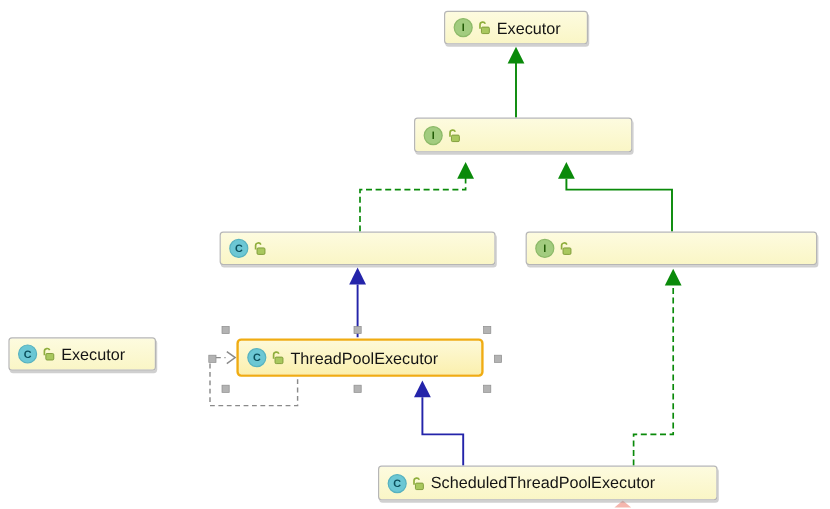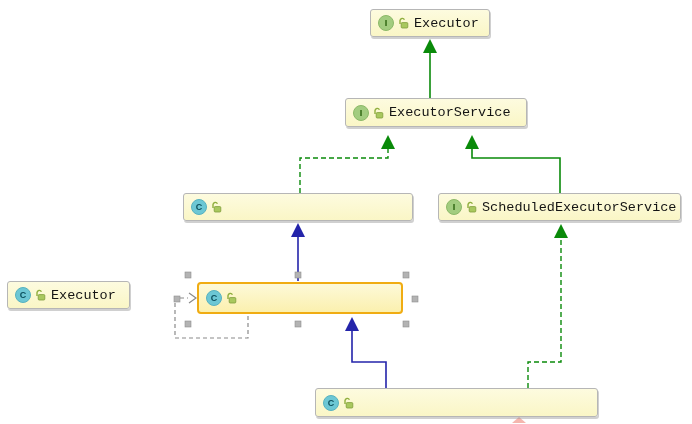--- a/index.html
+++ b/index.html
@@ -21,21 +21,21 @@
     box-shadow:none;
   }
   .circ{
     display:inline-flex;align-items:center;justify-content:center;
     width:14px;height:14px;border-radius:50%;
     font-size:9px;font-weight:bold;flex:0 0 auto;
   }
   .circ.class-ic{background:#6cc7d4;color:#0b4f5c;border:1px solid #57b2c0;}
   .circ.iface-ic{background:#a2cc7f;color:#235c07;border:1px solid #8cb968;}
   .lock{display:inline-flex;flex:0 0 auto;margin-left:-1px;}
-  .lbl{flex:0 0 auto;font-family:Liberation Mono, monospace;}
+  .lbl{flex:0 0 auto;}
   svg.overlay{position:absolute;left:0;top:0;}
 </style>
 </head>
 <body>
 
 <div id="canvas">
 
   <svg class="overlay" width="692" height="424">
 
     <g>
@@ -101,42 +101,40 @@
   </div>
 
   <div class="node" style="left:345px;top:98px;width:182px;height:29px">
     <span class="circ iface-ic">I</span>
     <span class="lock">
         <svg width="11" height="12" viewBox="0 0 11 12">
           <path d="M2,7 V3.6 A2.3,2.3 0 0 1 6.4,2.8" fill="none" stroke="#8fae3c" stroke-width="1.4"></path>
           <rect x="3.2" y="5.6" width="6.6" height="5.4" rx="1" fill="#a9c85e" stroke="#7f9c3a" stroke-width="0.8"></rect>
         </svg>
       </span>
-    <span class="lbl">ExecutorService</span>
   </div>
 
   <div class="node" style="left:183px;top:193px;width:230px;height:28px">
     <span class="circ class-ic">C</span>
     <span class="lock">
         <svg width="11" height="12" viewBox="0 0 11 12">
           <path d="M2,7 V3.6 A2.3,2.3 0 0 1 6.4,2.8" fill="none" stroke="#8fae3c" stroke-width="1.4"></path>
           <rect x="3.2" y="5.6" width="6.6" height="5.4" rx="1" fill="#a9c85e" stroke="#7f9c3a" stroke-width="0.8"></rect>
         </svg>
       </span>
   </div>
 
   <div class="node" style="left:438px;top:193px;width:243px;height:28px">
     <span class="circ iface-ic">I</span>
     <span class="lock">
         <svg width="11" height="12" viewBox="0 0 11 12">
           <path d="M2,7 V3.6 A2.3,2.3 0 0 1 6.4,2.8" fill="none" stroke="#8fae3c" stroke-width="1.4"></path>
           <rect x="3.2" y="5.6" width="6.6" height="5.4" rx="1" fill="#a9c85e" stroke="#7f9c3a" stroke-width="0.8"></rect>
         </svg>
       </span>
-    <span class="lbl">ScheduledExecutorService</span>
   </div>
 
   <div class="node" style="left:7px;top:281px;width:123px;height:28px">
     <span class="circ class-ic">C</span>
     <span class="lock">
         <svg width="11" height="12" viewBox="0 0 11 12">
           <path d="M2,7 V3.6 A2.3,2.3 0 0 1 6.4,2.8" fill="none" stroke="#8fae3c" stroke-width="1.4"></path>
           <rect x="3.2" y="5.6" width="6.6" height="5.4" rx="1" fill="#a9c85e" stroke="#7f9c3a" stroke-width="0.8"></rect>
         </svg>
       </span>
@@ -144,25 +142,27 @@
   </div>
 
   <div class="node selected" style="left:197px;top:282px;width:206px;height:32px">
     <span class="circ class-ic">C</span>
     <span class="lock">
         <svg width="11" height="12" viewBox="0 0 11 12">
           <path d="M2,7 V3.6 A2.3,2.3 0 0 1 6.4,2.8" fill="none" stroke="#8fae3c" stroke-width="1.4"></path>
           <rect x="3.2" y="5.6" width="6.6" height="5.4" rx="1" fill="#a9c85e" stroke="#7f9c3a" stroke-width="0.8"></rect>
         </svg>
       </span>
+    <span class="lbl">ThreadPoolExecutor</span>
   </div>
 
   <div class="node" style="left:315px;top:388px;width:283px;height:29px">
     <span class="circ class-ic">C</span>
     <span class="lock">
         <svg width="11" height="12" viewBox="0 0 11 12">
           <path d="M2,7 V3.6 A2.3,2.3 0 0 1 6.4,2.8" fill="none" stroke="#8fae3c" stroke-width="1.4"></path>
           <rect x="3.2" y="5.6" width="6.6" height="5.4" rx="1" fill="#a9c85e" stroke="#7f9c3a" stroke-width="0.8"></rect>
         </svg>
       </span>
+    <span class="lbl">ScheduledThreadPoolExecutor</span>
   </div>
 
 </div>
 
 </body></html>

